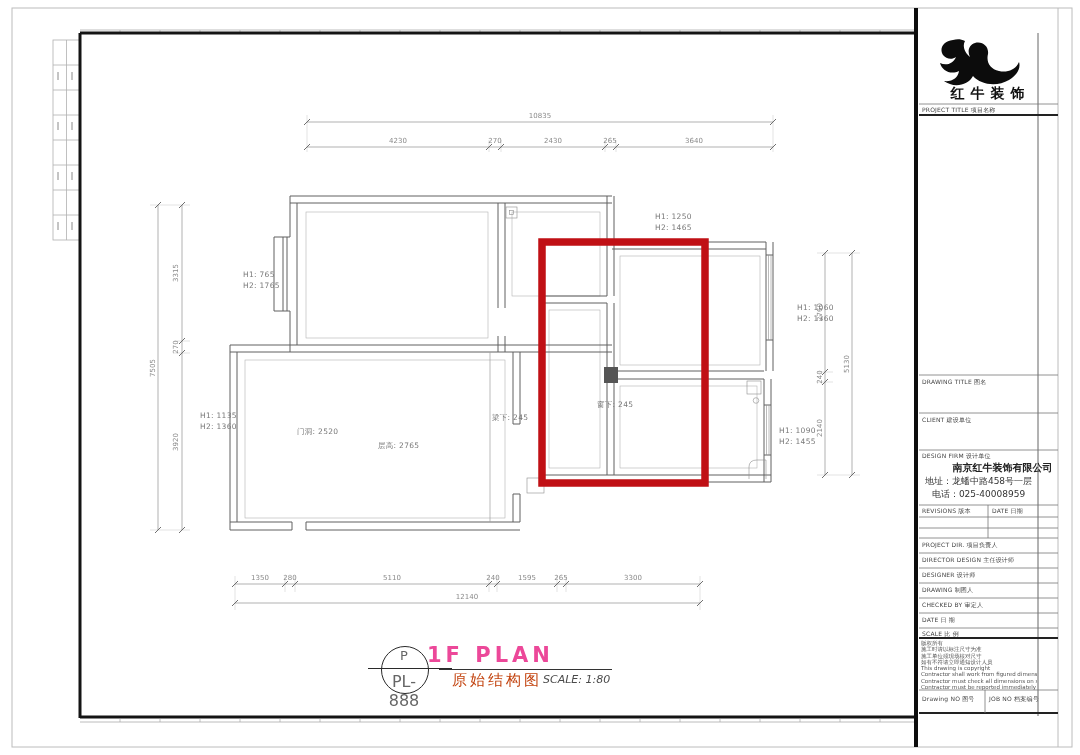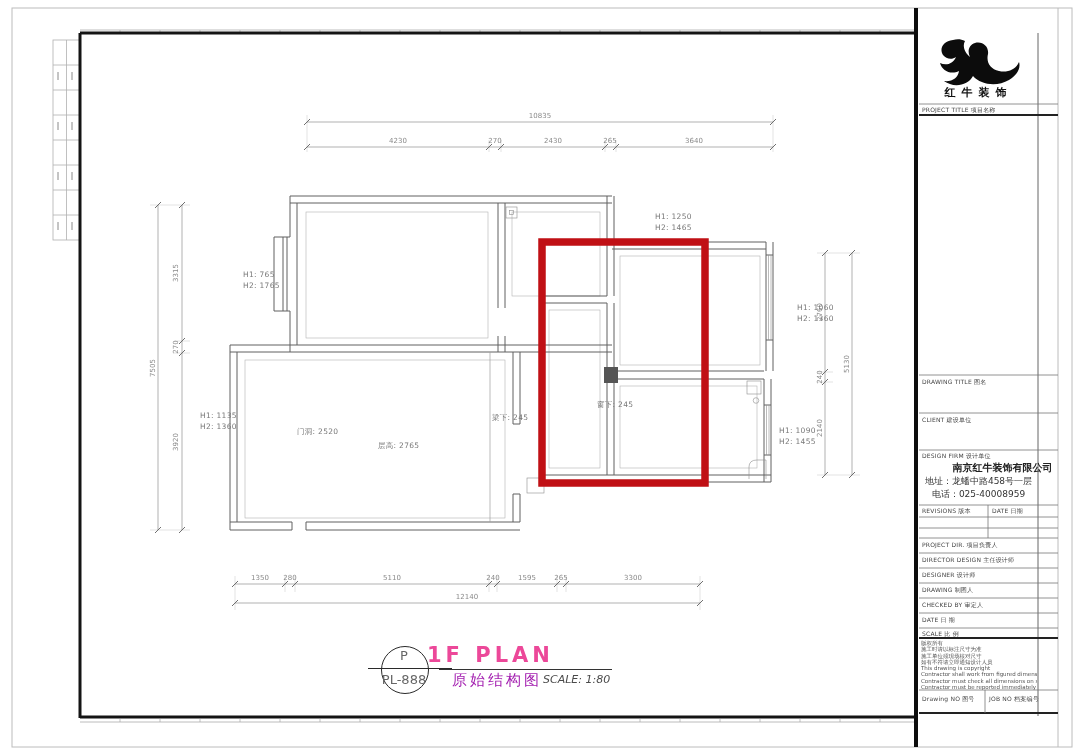--- a/index.html
+++ b/index.html
@@ -6,32 +6,32 @@
   .page{position:relative;width:1080px;height:755px;background:#ffffff;overflow:hidden;
         font-family:"DejaVu Sans","Liberation Sans",sans-serif;}
   .abs{position:absolute;}
   svg text{font-family:"DejaVu Sans","Liberation Sans",sans-serif;}
   .dim{font-size:7px;fill:#8a8a8a;}
   .pl{font-size:7.5px;fill:#787878;letter-spacing:.3px;}
   
   .tb{position:absolute;color:#444;}
   .tb6{font-size:6px;letter-spacing:.2px;white-space:nowrap;}
   .tbc{left:919px;width:119px;text-align:center;}
-  .brand{font-size:11px;font-weight:bold;letter-spacing:6px;color:#111;}
+  .brand{font-size:14px;font-weight:bold;letter-spacing:6px;color:#111;margin-left:12px;}
   .cmpname{font-size:10px;font-weight:600;color:#222;padding-left:24px;}
   .cmp{font-size:9px;color:#333;text-align:center;}
   .notes{font-size:5.5px;line-height:6.3px;color:#555;white-space:nowrap;overflow:hidden;}
   
   .refcircle{position:absolute;left:381px;top:646px;width:46px;height:46px;border:1.4px solid #2a2a2a;border-radius:50%;}
   .refP{position:absolute;left:381px;top:648px;width:46px;text-align:center;font-size:13px;color:#666;}
-  .refN{position:absolute;left:378px;top:672px;width:52px;text-align:center;font-size:13px;color:#666;}
+  .refN{position:absolute;left:378px;top:672px;width:52px;text-align:center;font-size:16px;color:#666;}
   .refline{position:absolute;left:368px;top:668px;width:84px;height:0;border-top:1.2px solid #2a2a2a;}
   .bigtitle{position:absolute;left:427px;top:643px;font-size:21px;font-weight:800;letter-spacing:4px;color:#ec4899;white-space:nowrap;}
   .bigunder{position:absolute;left:439px;top:669px;width:173px;height:0;border-top:1.4px solid #333;}
-  .subtitle{position:absolute;left:452px;top:671px;font-size:15px;letter-spacing:3px;color:#a21caf;white-space:nowrap;}
+  .subtitle{position:absolute;left:452px;top:671px;font-size:15px;letter-spacing:3px;color:#c2410c;white-space:nowrap;}
   .scaletxt{position:absolute;left:543px;top:673px;font-size:11px;font-style:italic;color:#4a4a4a;white-space:nowrap;}
 </style>
 </head>
 <body>
 
 <div class="page">
 
   <svg class="abs" style="left:0;top:0" width="1080" height="755" viewBox="0 0 1080 755">
 
     <g>

